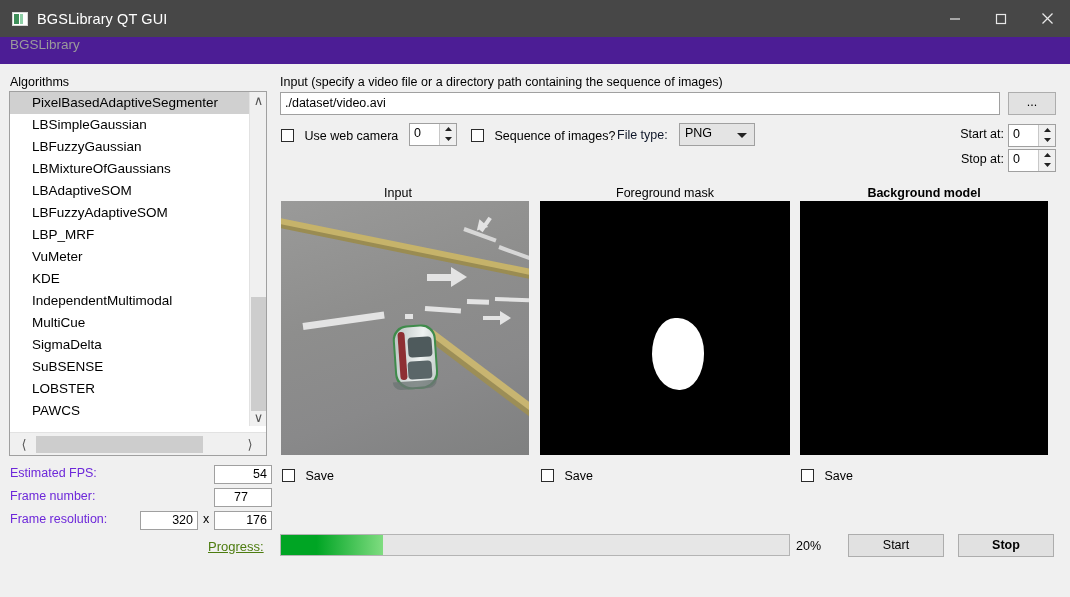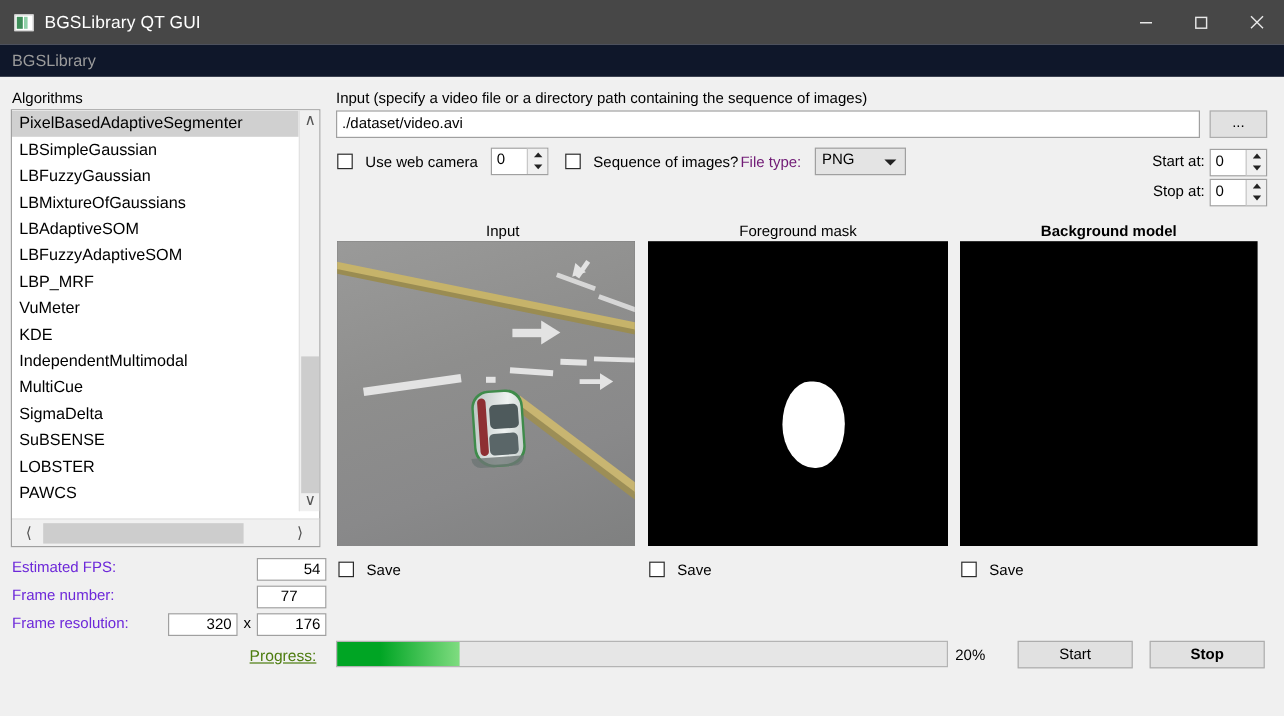--- a/index.html
+++ b/index.html
@@ -35,41 +35,41 @@
   .win-btns { position: absolute; right: 0; top: 0; height: 37px; display: flex; }
   .win-btn {
     width: 46px; height: 37px; display: flex; align-items: center; justify-content: center;
     color: #e8e8e8;
   }
   .win-btn svg { display:block; }
 
   
   .menubar {
     position: absolute; left: 0; top: 37px; width: 1070px; height: 27px;
-    background: #0f172a;
-    display: flex; align-items: center;
+    background: #4c1d95;
+    display: flex; align-items: flex-start;
     border-bottom: 1px solid #f0f0f0;
   }
   .menu-item { font-size: 13.5px; color: #9b9b9b; padding-left: 10px; }
 
   
-  .lbl { font-size: 12.5px; color: #701a75; }
+  .lbl { font-size: 12.5px; color: #0f172a; }
 
   
   .left-label { position: absolute; left: 10px; top: 75px; font-size: 12.5px; color: #000; }
   .listbox-frame {
     position: absolute; left: 9px; top: 91px; width: 258px; height: 365px;
     border: 1px solid #a0a0a0; background: #ffffff; box-sizing: border-box;
   }
   .list-area {
     position: absolute; left: 0; top: 0; width: 239px; height: 334px;
     overflow: hidden; background: #fff;
   }
   .list-item {
-    height: 22px; line-height: 22px; padding-left: 6px;
+    height: 22px; line-height: 22px; padding-left: 22px;
     font-size: 13.5px; color: #000; white-space: nowrap;
   }
   .list-item.sel { background: #d0d0d0; }
 
   .vscroll {
     position: absolute; right: 0; top: 0; width: 17px; height: 334px;
     background: #f0f0f0; border-left: 1px solid #e2e2e2; box-sizing: border-box;
   }
   .vs-btn { position: absolute; left: 0; width: 17px; height: 17px; display:flex; align-items:center; justify-content:center; }
   .vs-up { top: 0; }
@@ -341,21 +341,21 @@
         </span>
         <span class="ar dn">
           <svg width="9" height="6" viewBox="0 0 9 6">
               <polygon points="4.5,5 1,1 8,1" fill="#222"></polygon>
             </svg>
         </span>
       </span>
     </span>
   </div>
 
-  <div class="panel-title" style="left:295px;top:186px;width:248px;">Input</div>
+  <div class="panel-title" style="left:274px;top:186px;width:248px;">Input</div>
   <div class="panel-title" style="left:540px;top:186px;width:250px;">Foreground mask</div>
   <div class="panel-title" style="left:800px;top:186px;width:248px;font-weight:bold;">Background model</div>
 
   <div class="panel-box" style="left:281px;top:201px;width:248px;height:254px;">
     <div class="scene">
       <div class="road"></div>
 
       <div class="curb" style="left:-6px;top:16px;width:268px;height:7px;background:#c6b36a;transform:rotate(11.5deg);"></div>
       <div class="curb" style="left:-6px;top:22px;width:268px;height:4px;background:#9a8c52;transform:rotate(11.5deg);"></div>
 

